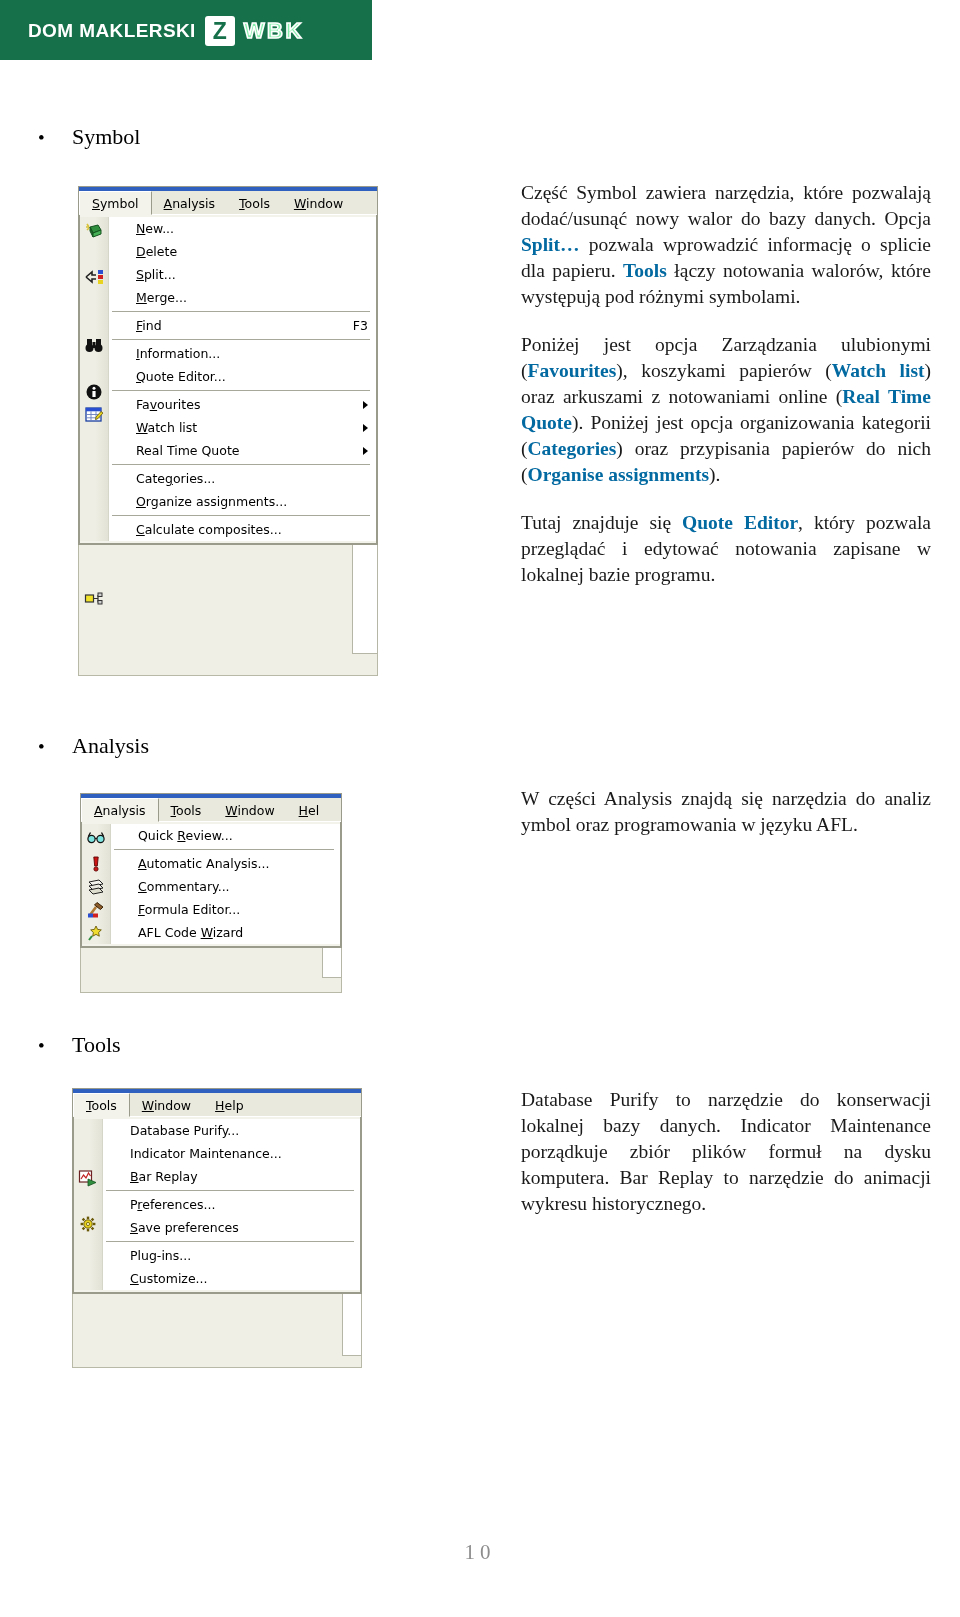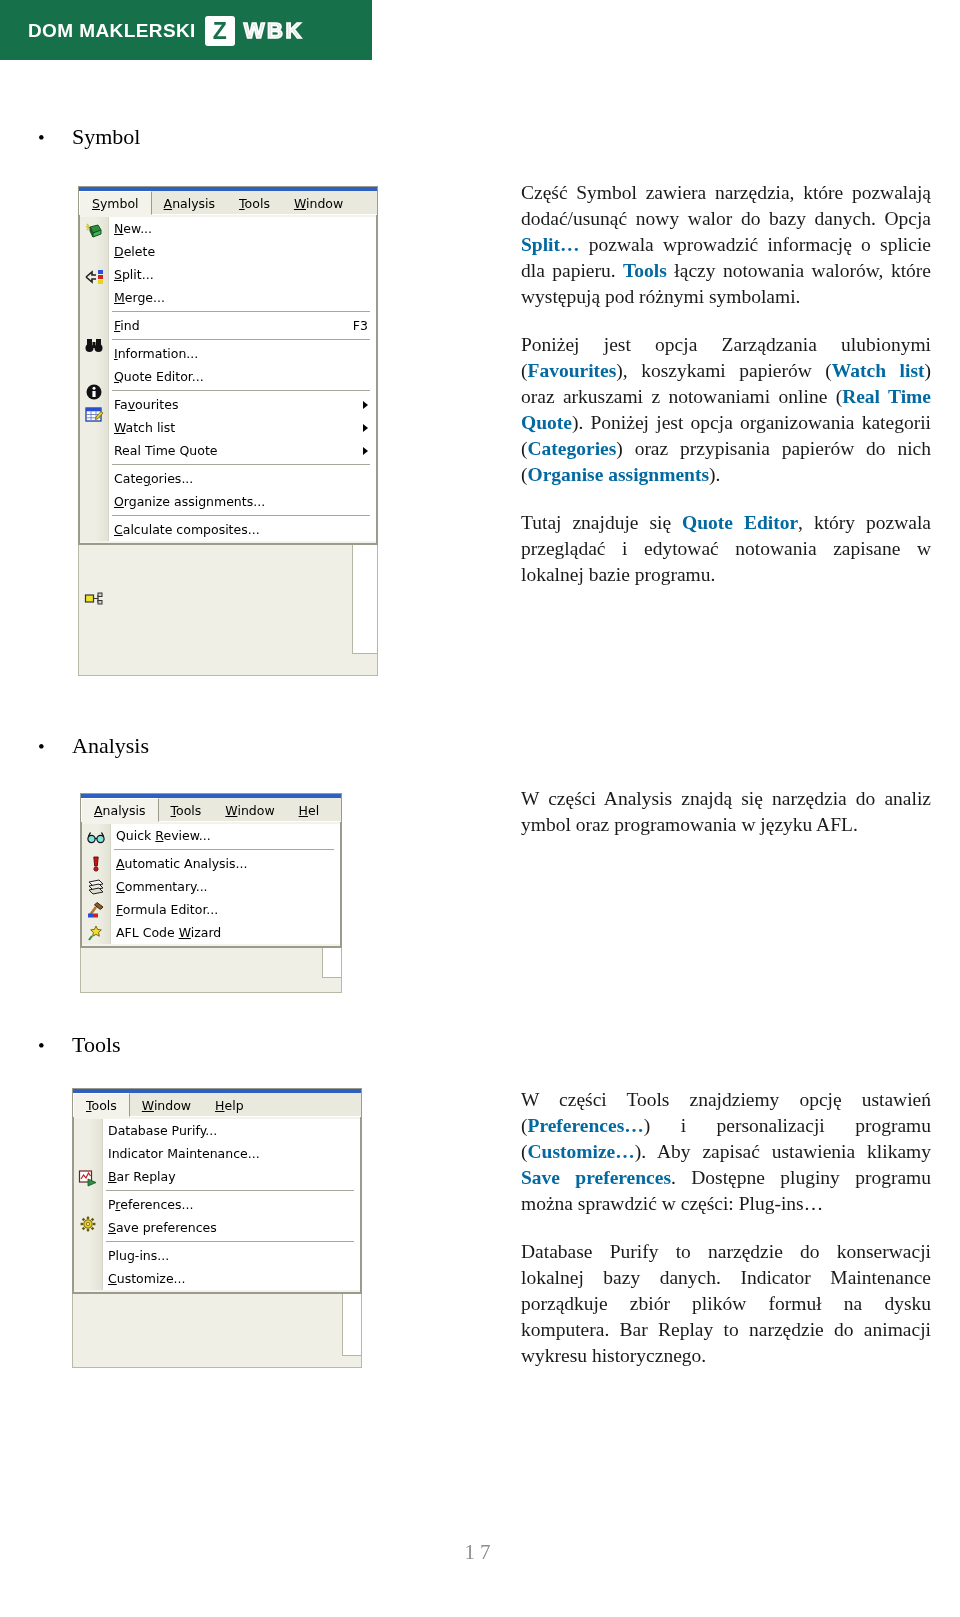--- a/index.html
+++ b/index.html
@@ -49,21 +49,21 @@
     color: #16704a;
     font-family: "Liberation Sans", sans-serif;
     font-weight: bold;
     font-size: 23px;
     display: flex;
     align-items: center;
     justify-content: center;
     line-height: 1;
   }
   .logo-wbk {
-    color: #e5e5e5;
+    color: #86efac;
     font-family: "Liberation Sans", sans-serif;
     font-weight: bold;
     font-size: 22px;
     letter-spacing: 2.5px;
     -webkit-text-stroke: 1.6px #ffffff;
     white-space: nowrap;
   }
 
   
   .bullet-head {
@@ -134,21 +134,21 @@
   .items {
     flex: 1 1 auto;
     background: #ffffff;
     border-left: 1px solid #ffffff;
   }
   .item {
     position: relative;
     display: flex;
     align-items: center;
     height: 23px;
-    padding: 0 8px 0 4px;
+    padding: 0 8px 0 26px;
     white-space: nowrap;
   }
   .item .lbl { flex: 1 1 auto; }
   .item .accel { color: #000; padding-left: 18px; }
   .item .arrow {
     width: 0; height: 0;
     border-left: 5px solid #000;
     border-top: 4px solid transparent;
     border-bottom: 4px solid transparent;
     margin-left: 12px;
@@ -496,17 +496,16 @@
           <span class="lbl">Plug-ins...</span>
         </div>
       <div class="item">
           <span class="lbl"><span class="ul">C</span>ustomize...</span>
         </div>
     </div>
   </div>
 </div>
 
 <div class="copy" style="left:521px; top:1087px; width:410px;">
-  <p>W części Tools znajdziemy opcję ustawień (<span class="hl">Preferences…</span>) i personalizacji programu (<span class="hl">Customize…</span>). Aby zapisać ustawienia klikamy <span class="hl">Save preferences</span>. Dostępne pluginy programu można sprawdzić w części: Plug-ins…</p>
   <p>Database Purify to narzędzie do konserwacji lokalnej bazy danych. Indicator Maintenance porządkuje zbiór plików formuł na dysku komputera. Bar Replay to narzędzie do animacji wykresu historycznego.</p>
 </div>
 
-<div class="pageno" style="top:1540px;">17</div>
+<div class="pageno" style="top:1540px;">10</div>
 
 </body></html>

